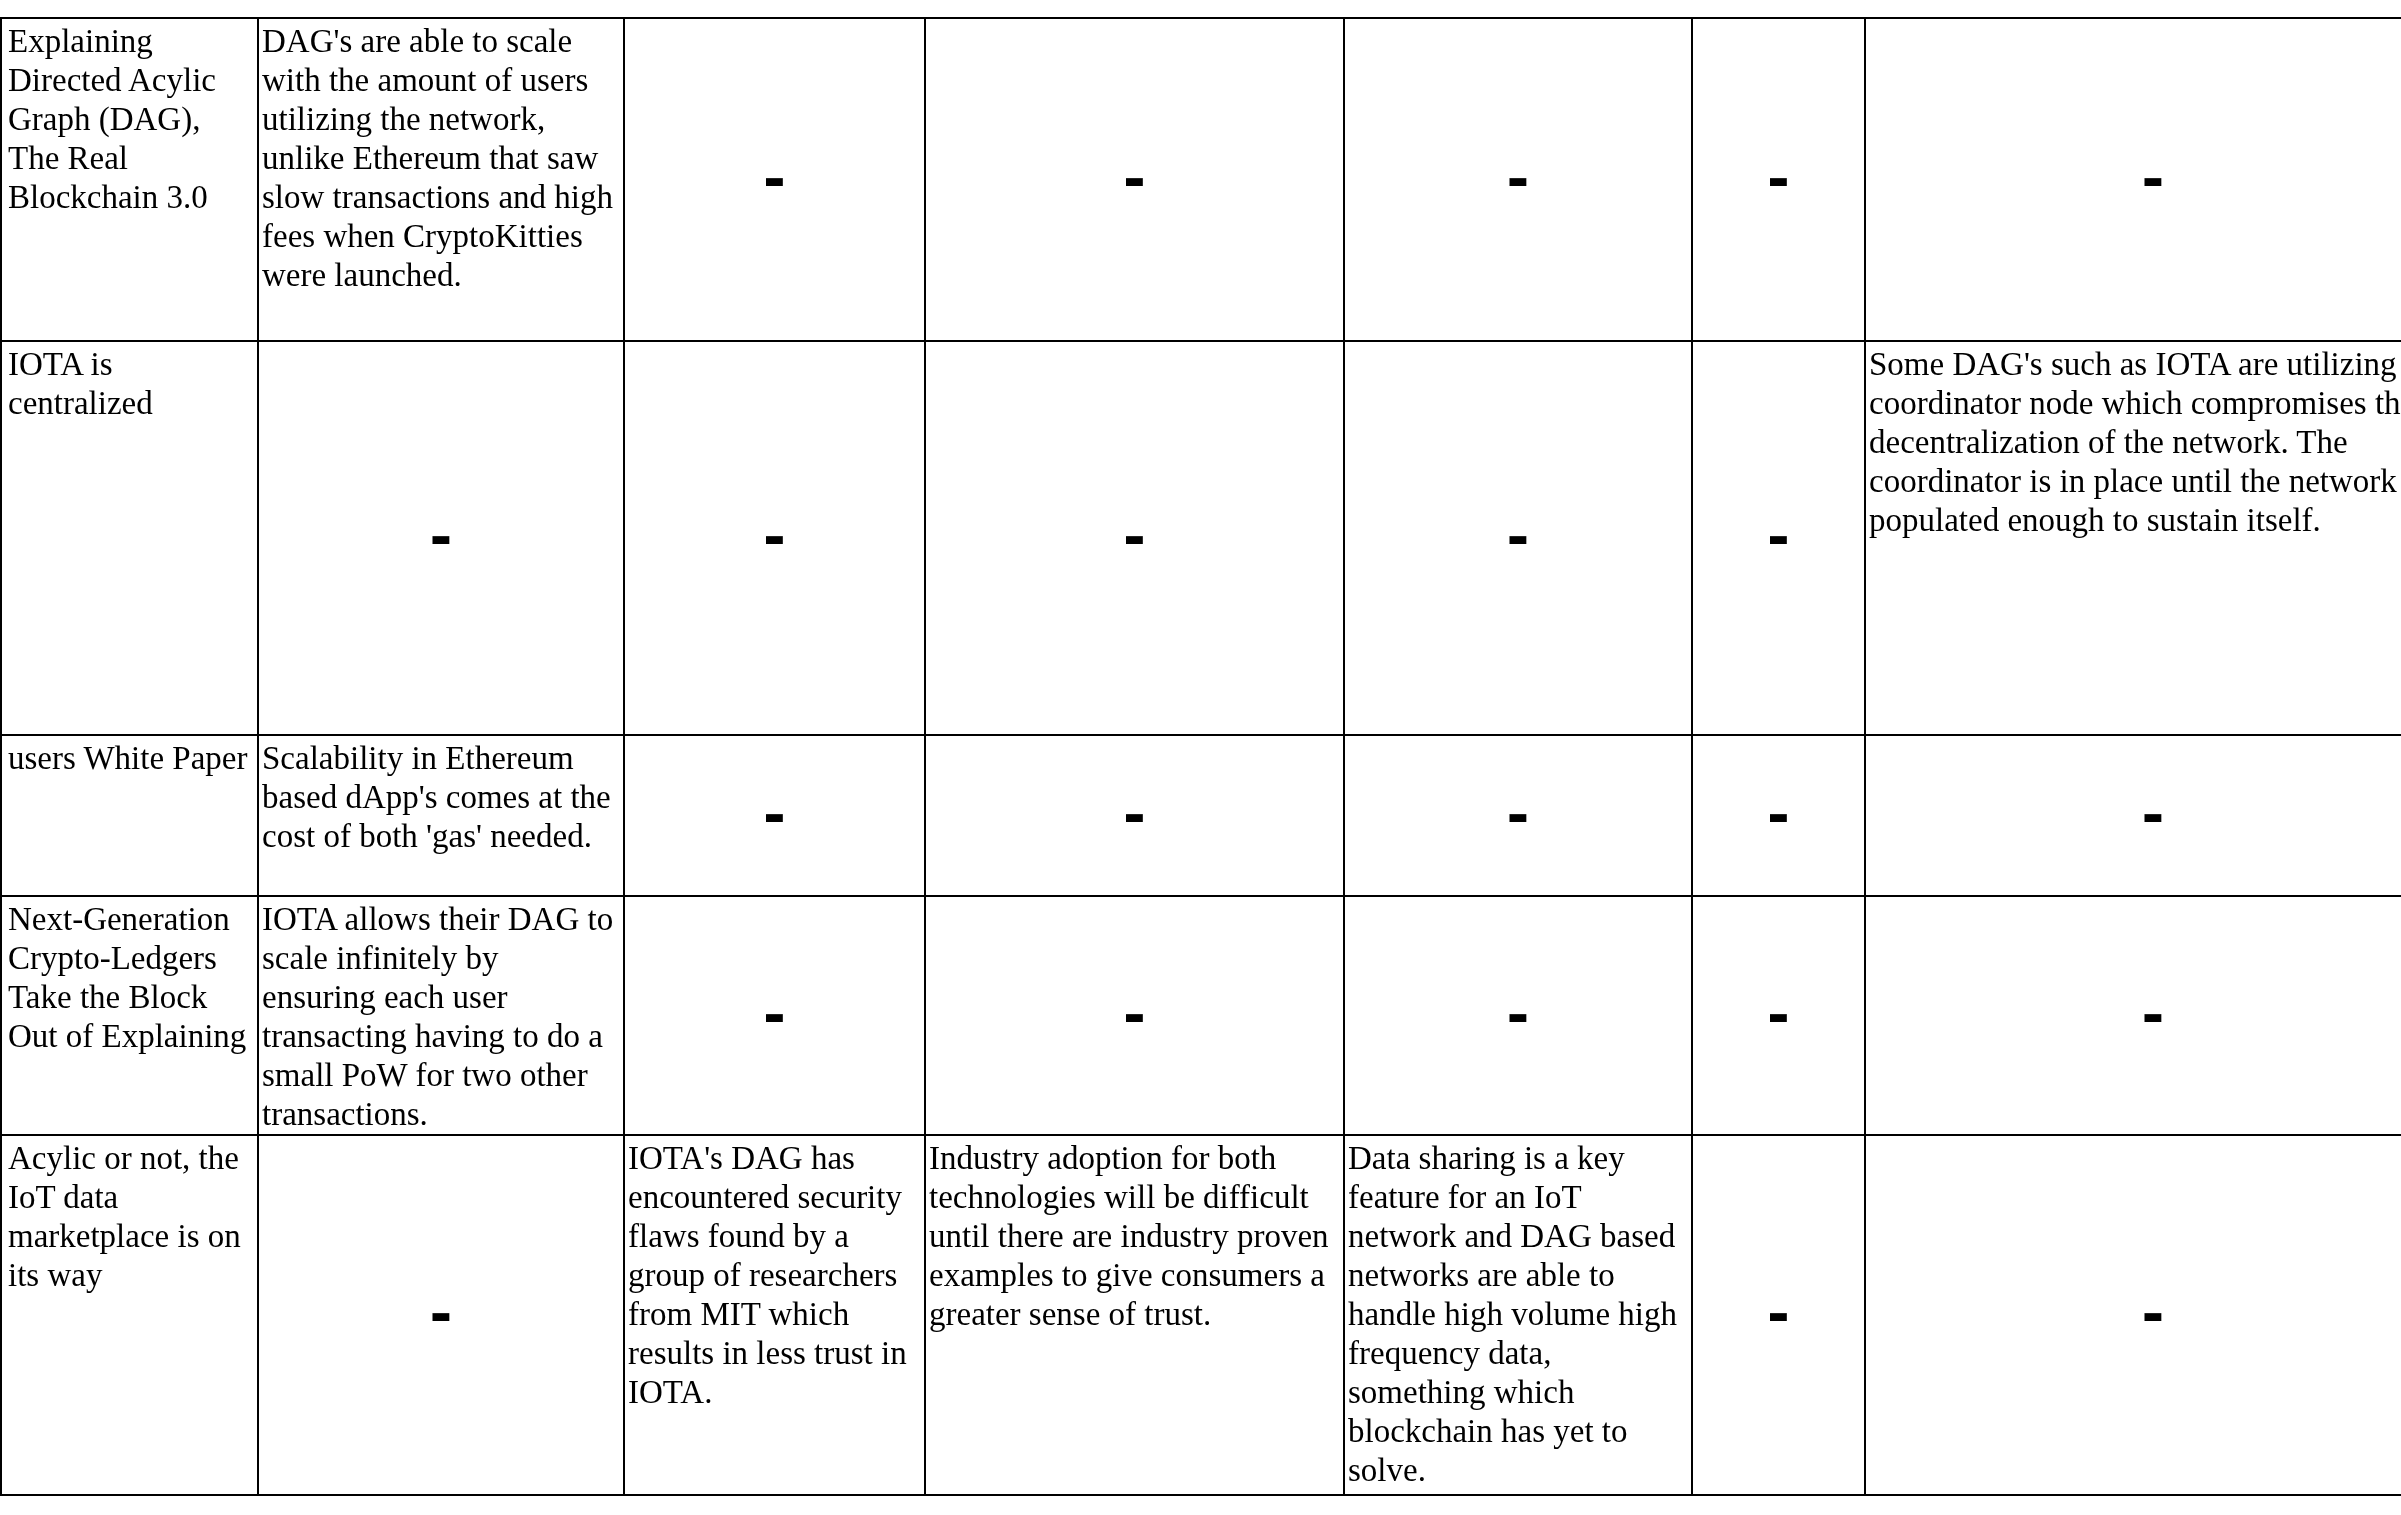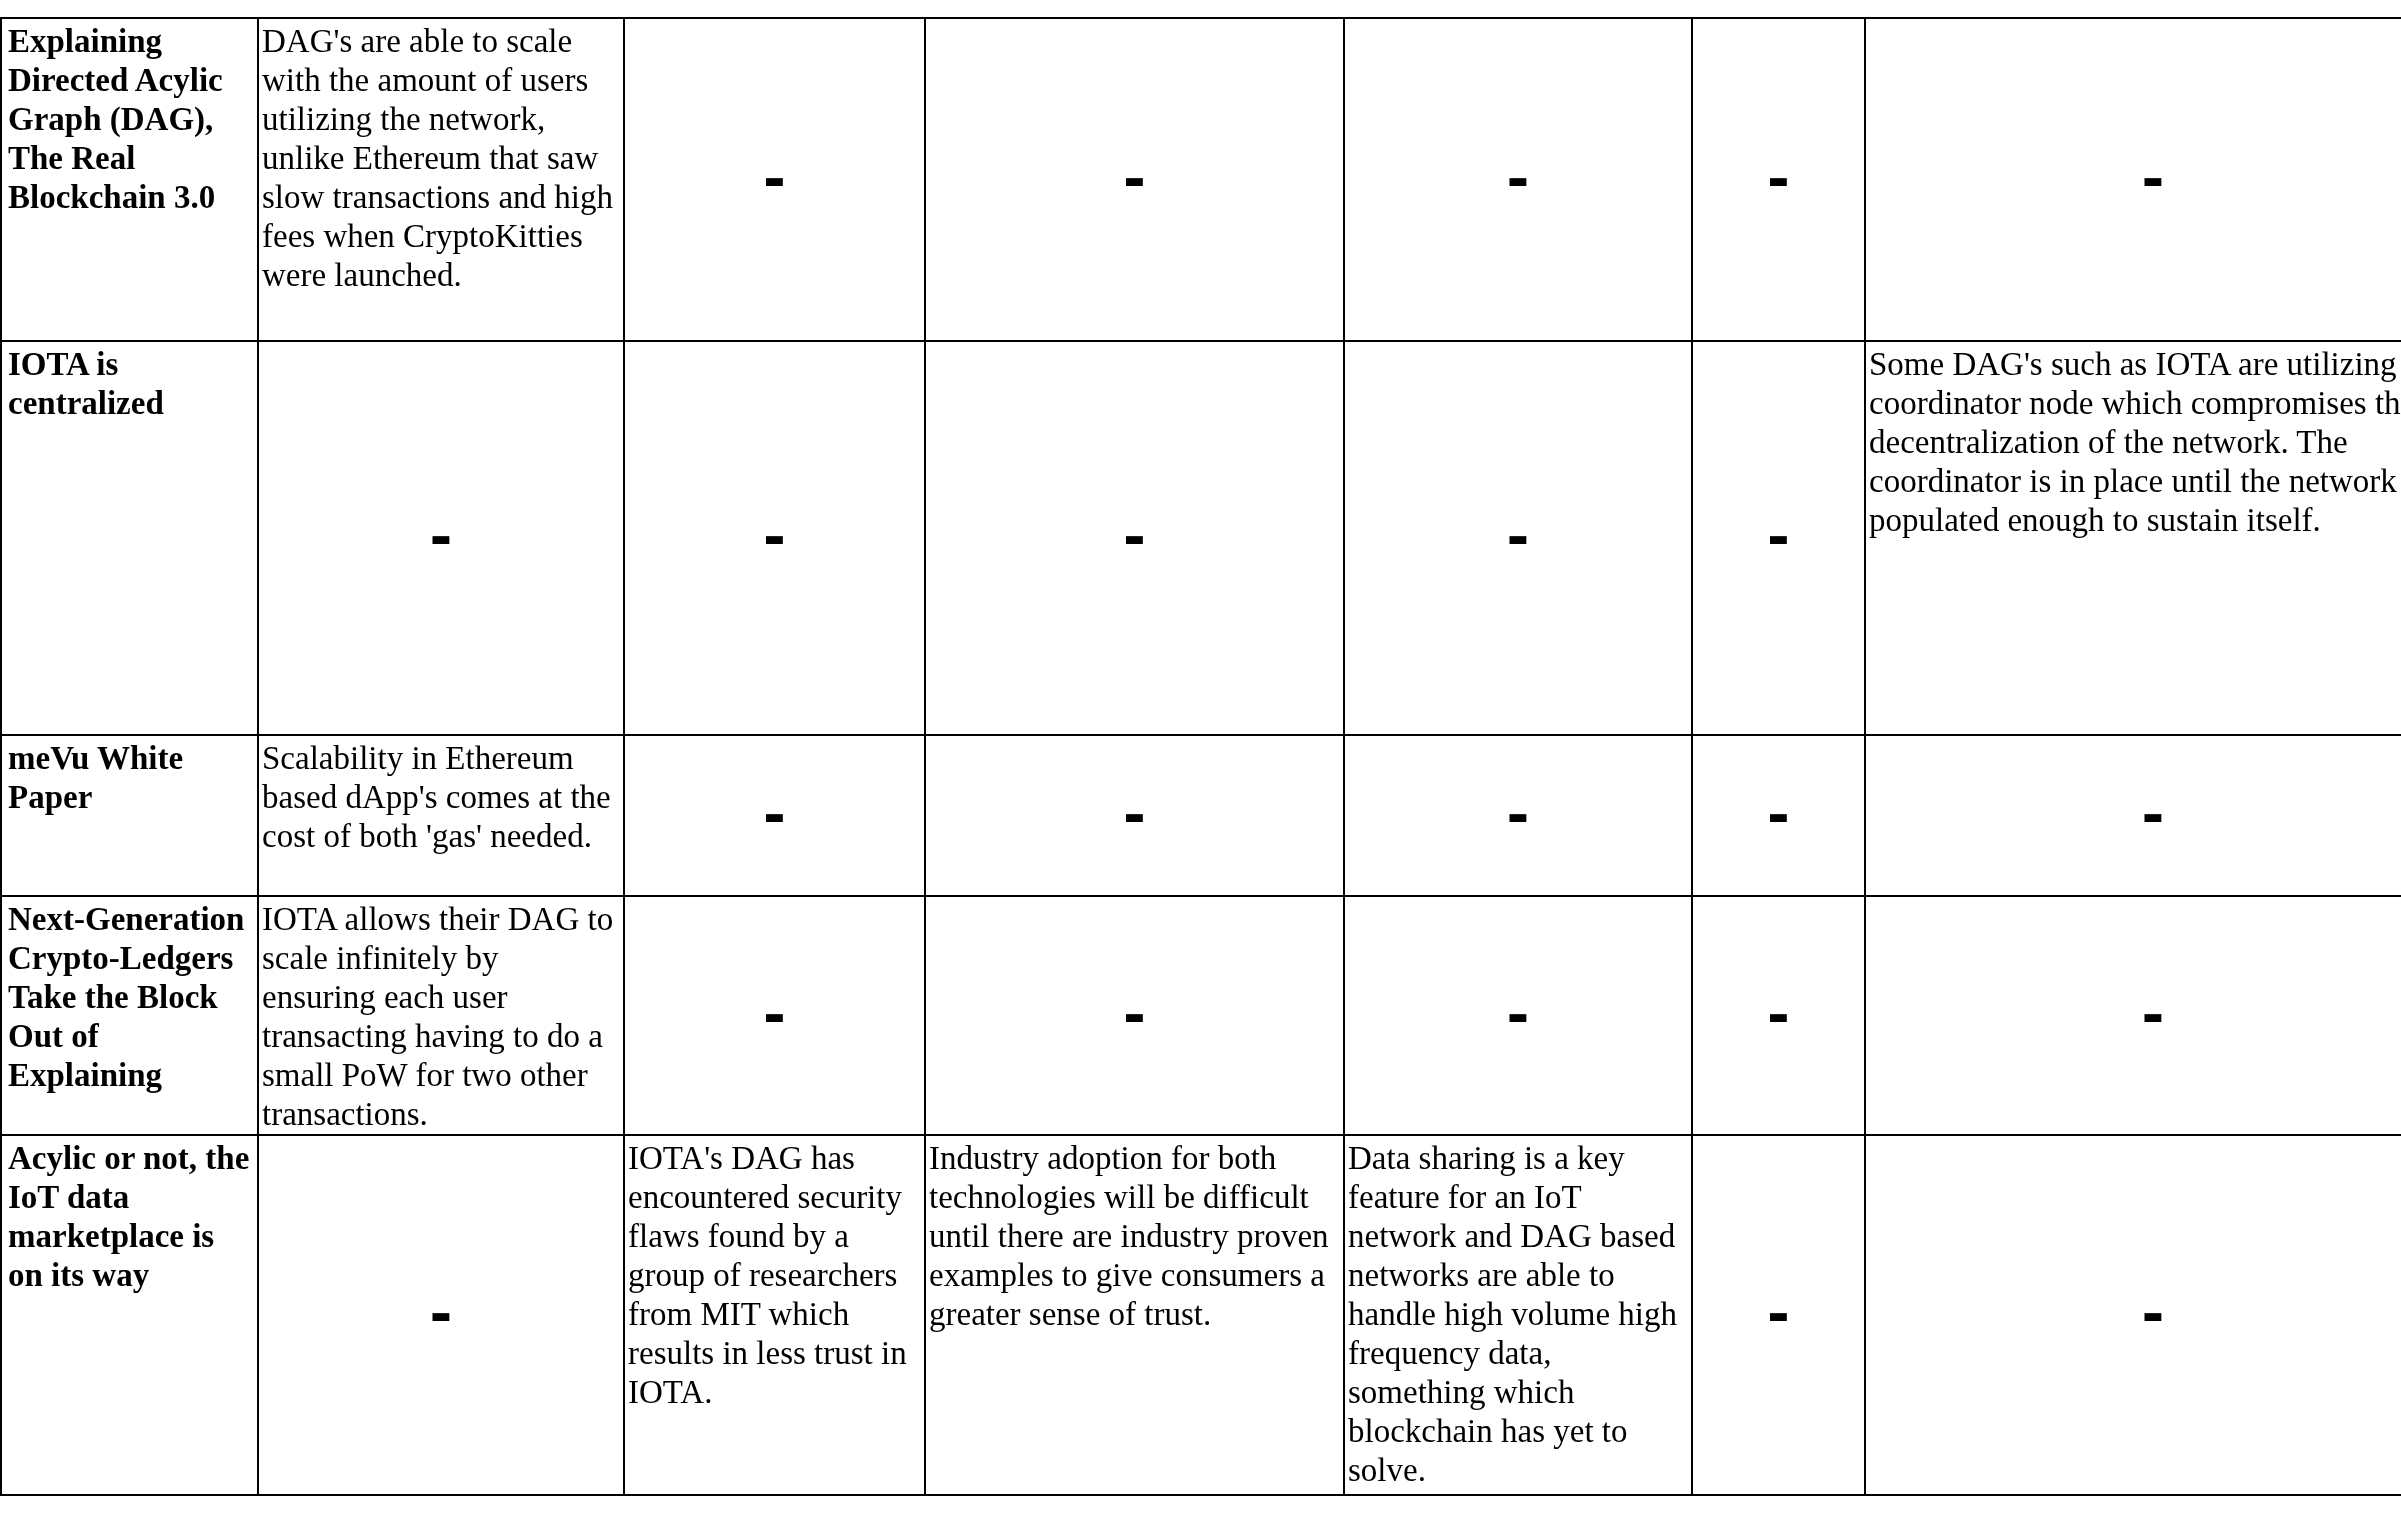--- a/index.html
+++ b/index.html
@@ -43,21 +43,21 @@
   tr.r5 { height: 360px; }
 
   td.txt {
     vertical-align: top;
     text-align: left;
     font-size: 33px;
     line-height: 39px;
     padding: 3px 6px 0 3px;
   }
   td.title {
-    font-weight: bold;
+    font-weight: normal;
     padding: 3px 3px 0 6px;
   }
   td.dash {
     vertical-align: middle;
     text-align: center;
     font-family: "DejaVu Sans", sans-serif;
     font-weight: bold;
     font-size: 55px;
     line-height: 1;
     padding: 0;
@@ -89,21 +89,21 @@
     <tr class="r2">
       <td class="txt title">IOTA is centralized</td>
       <td class="dash">-</td>
       <td class="dash">-</td>
       <td class="dash">-</td>
       <td class="dash">-</td>
       <td class="dash">-</td>
       <td class="txt">Some DAG's such as IOTA are utilizing a coordinator node which compromises the decentralization of the network. The coordinator is in place until the network is populated enough to sustain itself.</td>
     </tr>
     <tr class="r3">
-      <td class="txt title">meVu White Paper</td>
+      <td class="txt title">users White Paper</td>
       <td class="txt">Scalability in Ethereum based dApp's comes at the cost of both 'gas' needed.</td>
       <td class="dash">-</td>
       <td class="dash">-</td>
       <td class="dash">-</td>
       <td class="dash">-</td>
       <td class="dash">-</td>
     </tr>
     <tr class="r4">
       <td class="txt title">Next-Generation Crypto-Ledgers Take the Block Out of Explaining</td>
       <td class="txt">IOTA allows their DAG to scale infinitely by ensuring each user transacting having to do a small PoW for two other transactions.</td>

